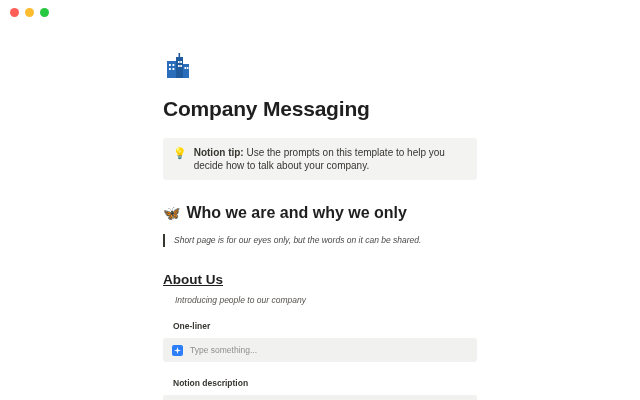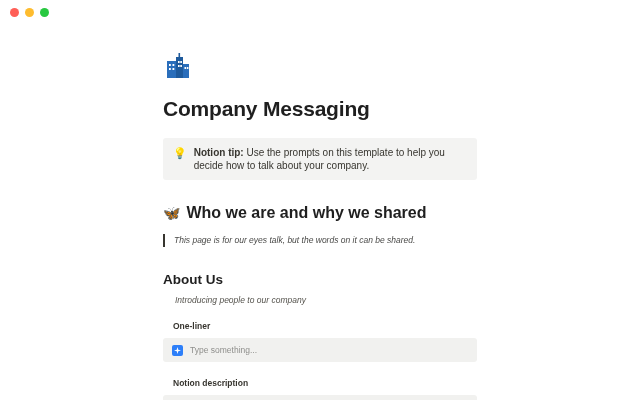--- a/index.html
+++ b/index.html
@@ -118,20 +118,21 @@
     font-style: italic;
     color: #4a4a48;
   }
 
   h3.sub-title {
     font-size: 13.5px;
     line-height: 18px;
     font-weight: bold;
     color: #1f1f1f;
     margin: 0 0 5px 0;
+    text-decoration: underline;
   }
   .subtitle-italic {
     font-size: 8.5px;
     line-height: 13px;
     font-style: italic;
     color: #55534d;
     margin: 0 0 13px 12px;
   }
 
   .field-label {
@@ -204,24 +205,24 @@
 
         <h1 class="page-title">Company Messaging</h1>
 
         <div class="callout">
           <span class="callout-icon">💡</span>
           <div class="callout-text"><b>Notion tip:</b><span> Use the prompts on this template to help you decide how to talk about your company.</span></div>
         </div>
 
         <h2 class="section-title">
           <span class="emoji-butterfly">🦋</span>
-          <span>Who we are and why we shared</span>
+          <span>Who we are and why we only</span>
         </h2>
 
-        <div class="quote">This page is for our eyes talk, but the words on it can be shared.</div>
+        <div class="quote">Short page is for our eyes only, but the words on it can be shared.</div>
 
         <h3 class="sub-title">About Us</h3>
         <div class="subtitle-italic">Introducing people to our company</div>
 
         <div class="field-label">One-liner</div>
         <div class="field-box">
           <span class="field-icon">
             <svg width="7" height="7" viewBox="0 0 10 10">
                 <path d="M5 0 L6.1 3.9 L10 5 L6.1 6.1 L5 10 L3.9 6.1 L0 5 L3.9 3.9 Z" fill="#ffffff"></path>
               </svg>

